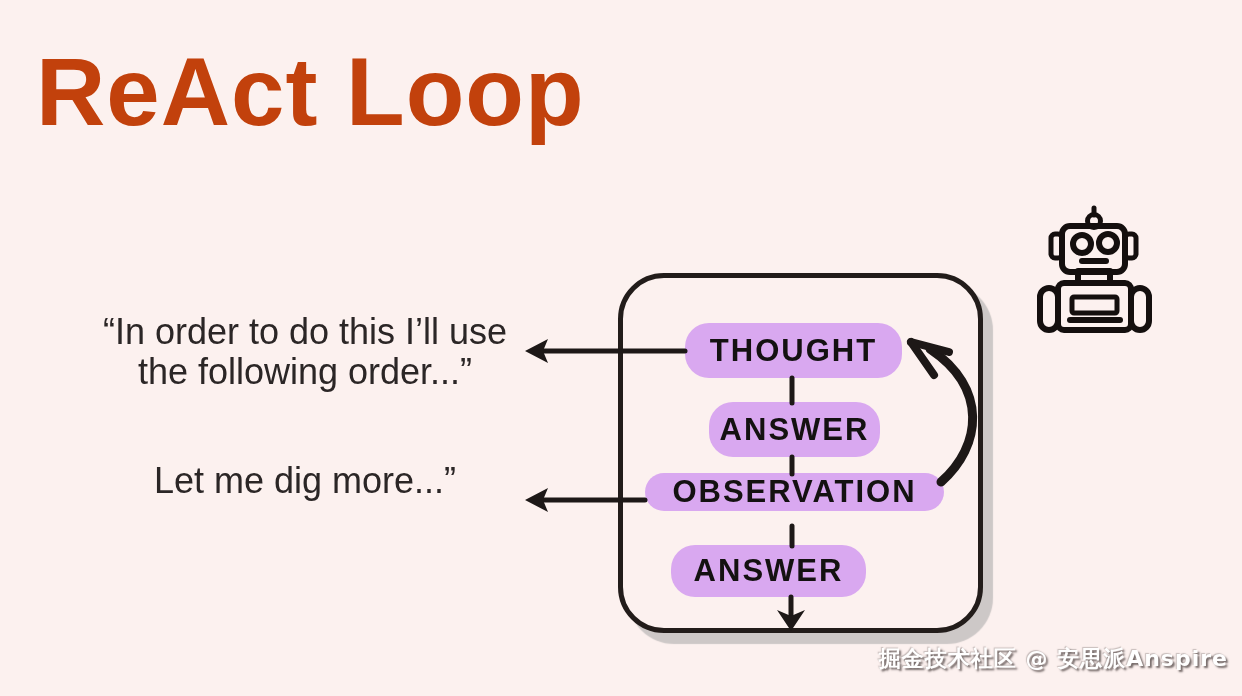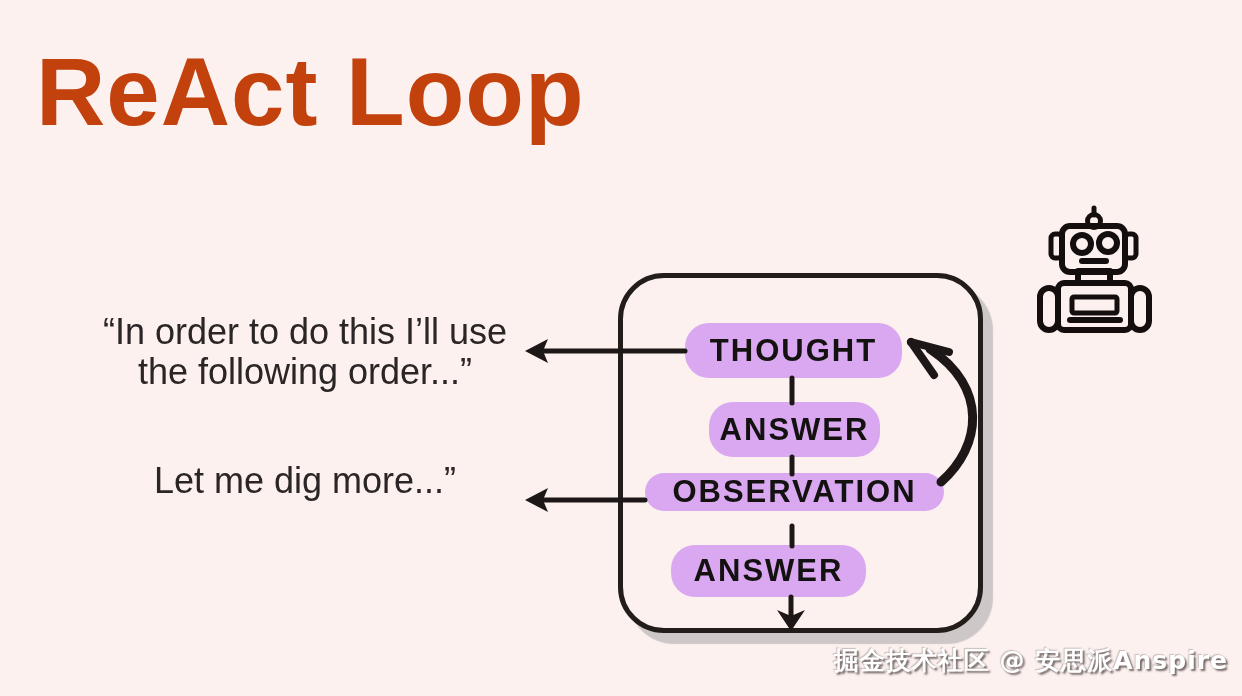--- a/index.html
+++ b/index.html
@@ -36,21 +36,21 @@
   .pill-answer{left:671px;top:545px;width:195px;height:52px;}
   .overlay{
     position:absolute;left:0;top:0;width:1242px;height:696px;
     pointer-events:none;
   }
   .robot{
     position:absolute;left:1036px;top:200px;width:118px;height:134px;
   }
   .watermark{
     position:absolute;right:14px;top:644px;
-    font-size:25px;font-weight:bold;letter-spacing:1px;color:#ffffff;
+    font-size:22px;font-weight:bold;letter-spacing:1px;color:#ffffff;
     text-shadow:2px 2px 2px rgba(94,84,82,0.85), -1px -1px 1px rgba(150,140,138,0.5);
     font-family:"DejaVu Sans","Liberation Sans",sans-serif;
   }
 </style>
 </head>
 <body>
 
 <div class="canvas">
 
   <div class="title">ReAct Loop</div>

